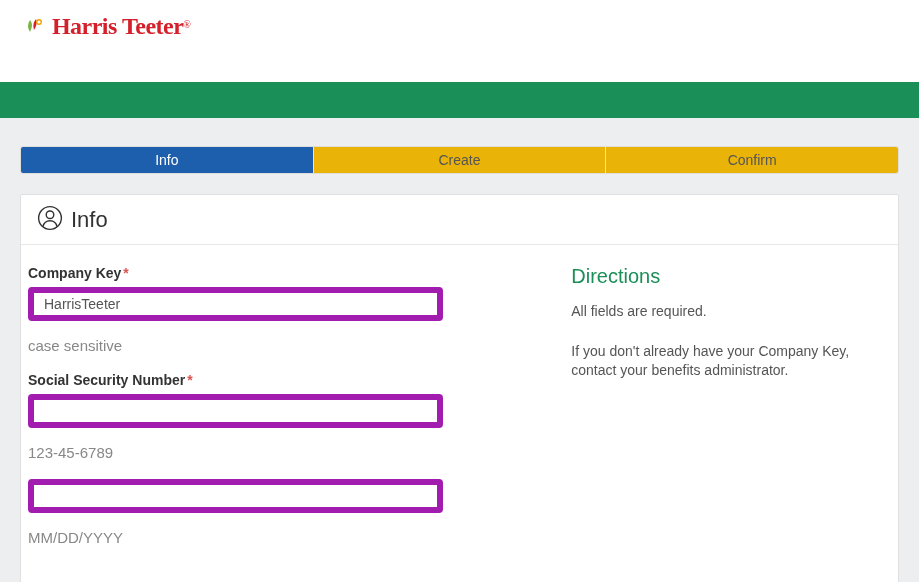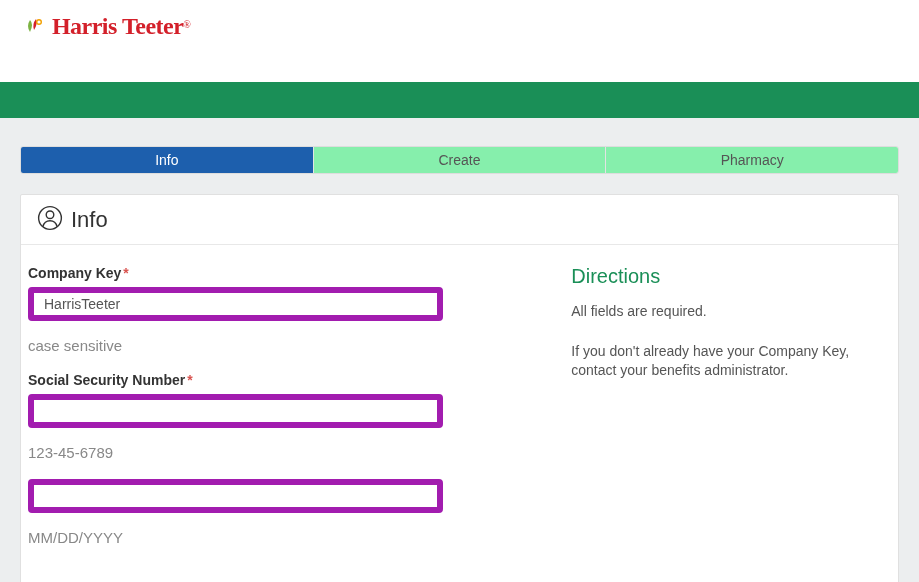--- a/index.html
+++ b/index.html
@@ -61,21 +61,21 @@
       overflow: hidden;
       background: #fff;
     }
     .tab {
       flex: 1;
       text-align: center;
       padding: 5px 0;
       border-right: 1px solid #e3e3e3;
       font-size: 14px;
       color: #555;
-      background: #86efac;
+      background: #eab308;
       cursor: default;
     }
     .tab:last-child { border-right: none; }
     .tab.active {
       background: #1d5fad;
       color: #fff;
     }
     .panel {
       margin-top: 20px;
       background: #fff;
@@ -163,21 +163,21 @@
   </div>
 </div>
 
 <div class="green-bar"></div>
 
 <div class="container">
 
   <div class="tabs">
     <div class="tab active">Info</div>
     <div class="tab">Create</div>
-    <div class="tab">Pharmacy</div>
+    <div class="tab">Confirm</div>
   </div>
 
   <div class="panel">
     <div class="panel-header">
       <span>
         <svg class="user-icon-svg" width="26" height="26" viewBox="0 0 24 24" fill="none" stroke-width="1.3">
           <circle cx="12" cy="12" r="10.5"></circle>
           <circle cx="12" cy="9" r="3.5"></circle>
           <path d="M5.5 20 C6.5 15.5 10 14.5 12 14.5 C14 14.5 17.5 15.5 18.5 20"></path>
         </svg>

